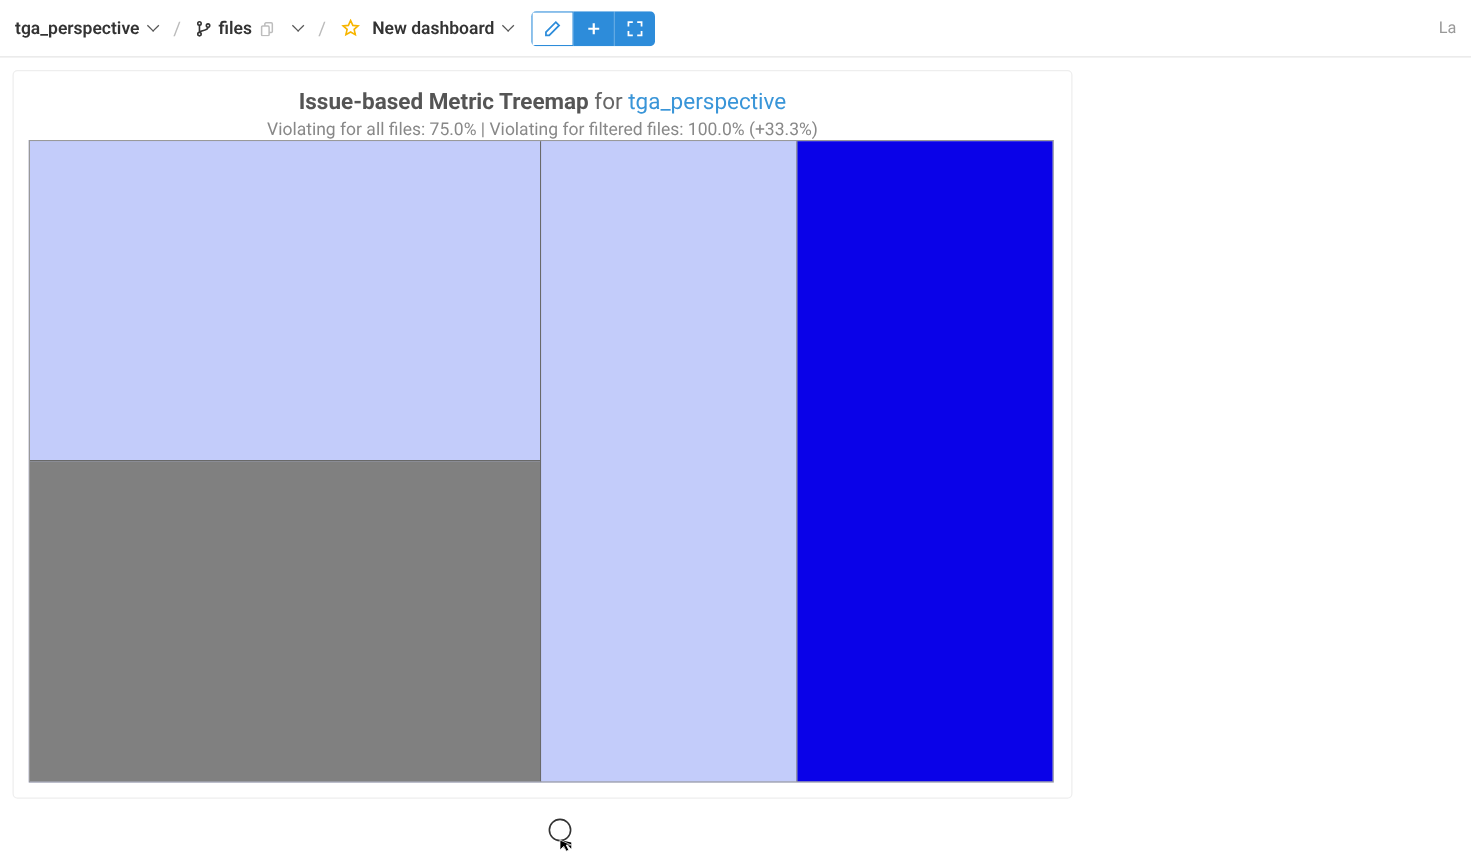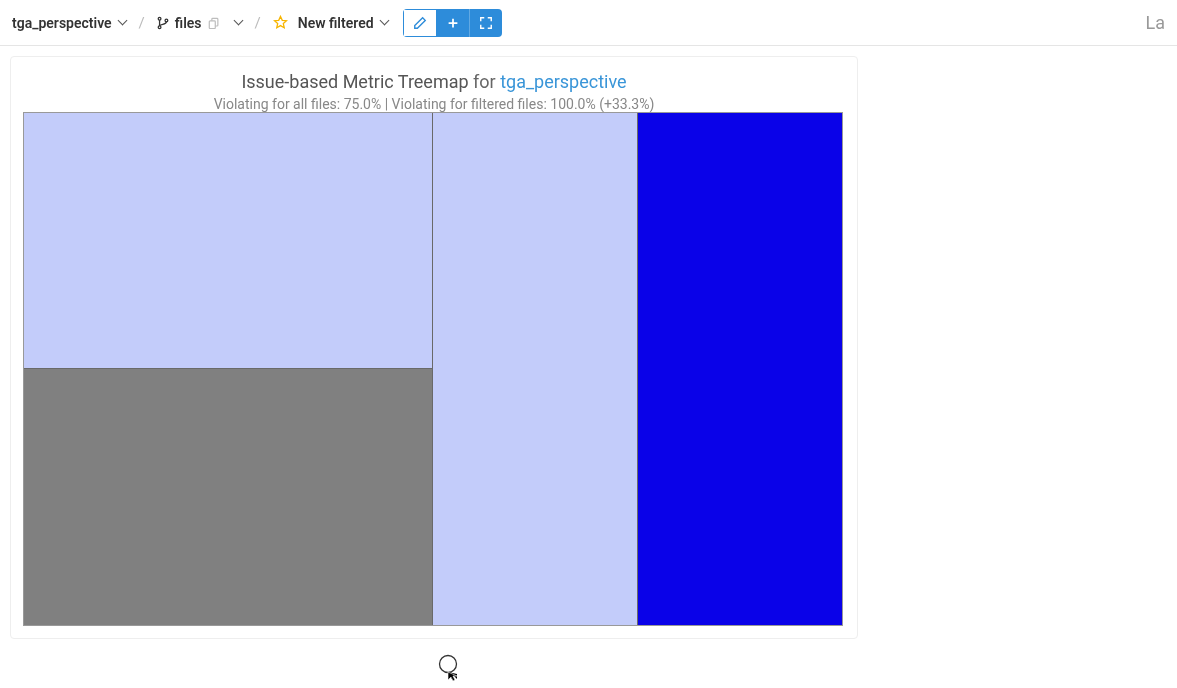--- a/index.html
+++ b/index.html
@@ -84,41 +84,41 @@
   .btn:last-child { border-right: none; }
   .btn.light {
     background: #fff;
     color: #2d8cda;
     border: 1px solid #2d8cda;
   }
   .btn svg { display: block; }
   .topbar-right {
     margin-left: auto;
     color: #999;
-    font-size: 18px;
+    font-size: 13px;
     text-align: right;
   }
   .content {
     padding: 10px;
   }
   .card {
     width: 848px;
     border: 1px solid #eee;
     border-radius: 4px;
     padding: 12px 12px 12px 12px;
     background: #fff;
   }
   .card-title {
     text-align: center;
     font-size: 18px;
     color: #666;
     margin-top: 2px;
   }
   .card-title .bold {
-    font-weight: 400;
+    font-weight: 700;
     color: #555;
   }
   .card-title .link {
     color: #3995d8;
     text-decoration: none;
     cursor: pointer;
   }
   .card-subtitle {
     text-align: center;
     color: #888;
@@ -205,21 +205,21 @@
   </div>
   <span class="breadcrumb-sep">/</span>
 
   <span class="star-icon">
     <svg viewBox="0 0 16 16" width="15" height="15" fill="none" stroke="#f7b500" stroke-width="1.4">
       <path d="M8 1.5 L9.9 5.7 L14.4 6.1 L11 9.1 L12 13.6 L8 11.3 L4 13.6 L5 9.1 L1.6 6.1 L6.1 5.7 Z"></path>
     </svg>
   </span>
 
   <div class="breadcrumb-item">
-    <span>New filtered</span>
+    <span>New dashboard</span>
     <span class="chevron-down"></span>
   </div>
 
   <div class="btn-group">
     <div class="btn light">
       <svg viewBox="0 0 16 16" width="14" height="14" fill="none" stroke="#2d8cda" stroke-width="1.6">
         <path d="M11 2 L14 5 L5 14 L2 14 L2 11 Z"></path>
       </svg>
     </div>
     <div class="btn">

